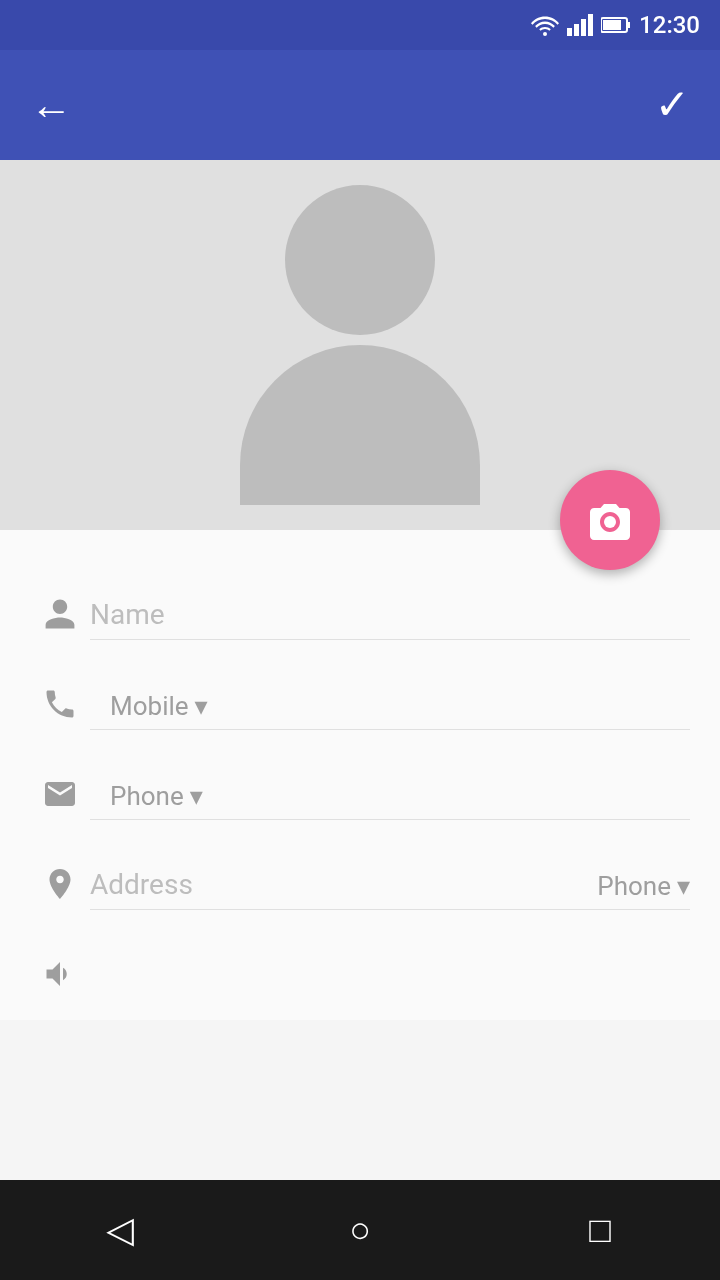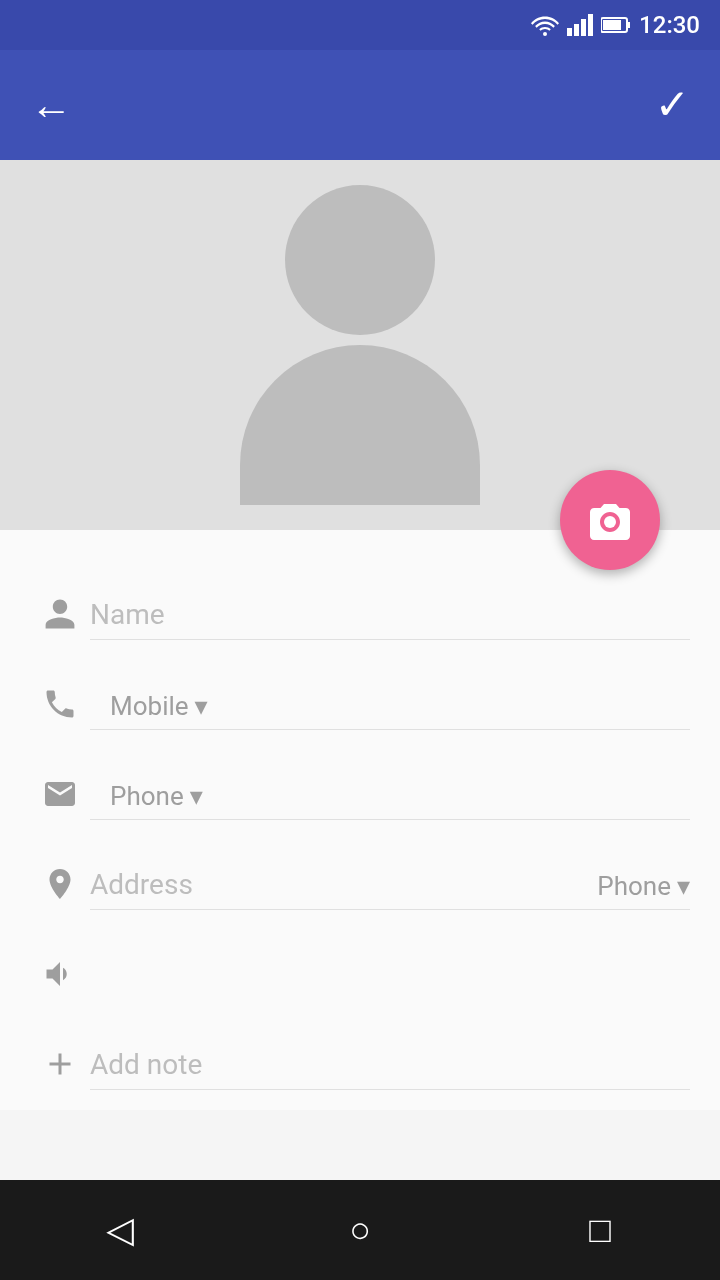--- a/index.html
+++ b/index.html
@@ -294,30 +294,20 @@
   </div>
 
   <div class="form-row">
     <div class="form-icon">
       <svg viewBox="0 0 24 24">
         <path d="M3 9v6h4l5 5V4L7 9H3zm13.5 3c0-1.8-1-3.3-2.5-4.1v8.2c1.5-.8 2.5-2.3 2.5-4.1z"></path>
       </svg>
     </div>
   </div>
 
-  <div class="form-row">
-    <div class="form-icon">
-      <svg viewBox="0 0 24 24">
-        <path d="M19 13h-6v6h-2v-6H5v-2h6V5h2v6h6v2z"></path>
-      </svg>
-    </div>
-    <div class="form-input-group">
-      <input class="form-input" type="text" placeholder="Add note" style="">
-    </div>
-  </div>
 
 </div>
 
 <div class="nav-bar">
   <div class="nav-btn">◁</div>
   <div class="nav-btn">○</div>
   <div class="nav-btn">□</div>
 </div>
 
 </body></html>

